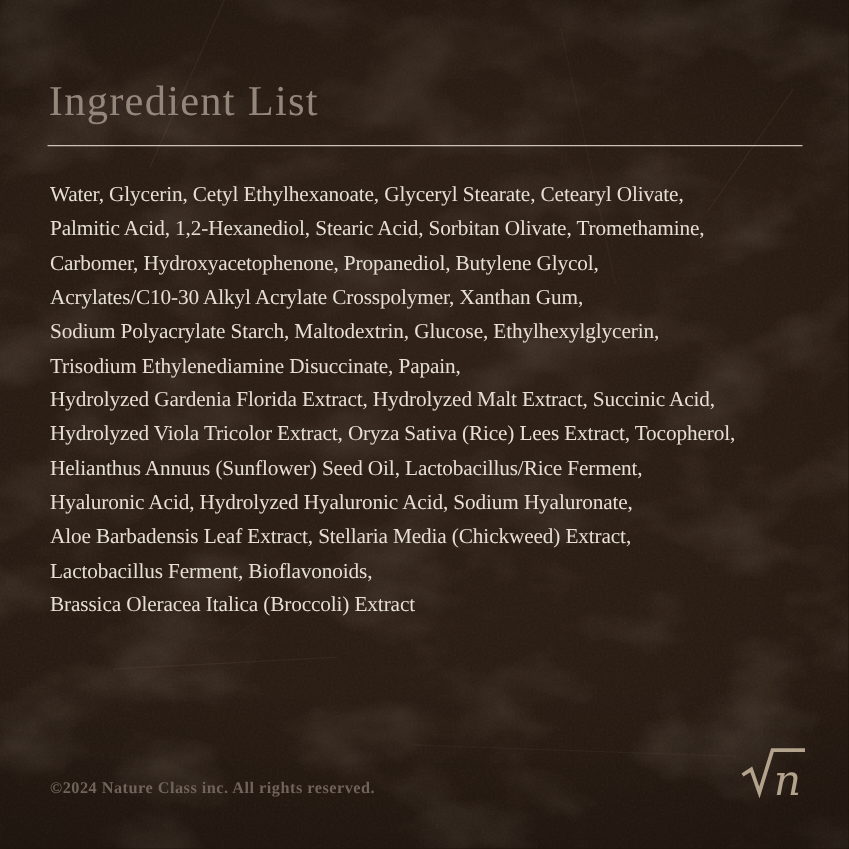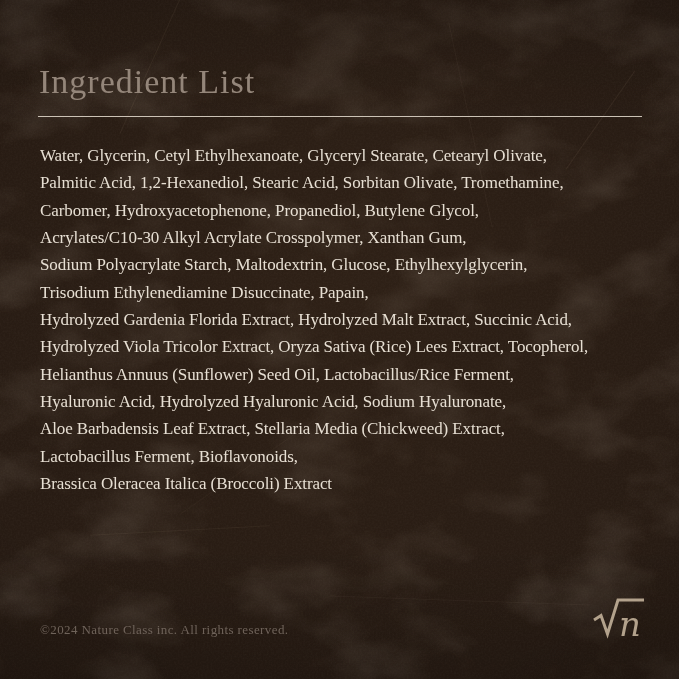--- a/index.html
+++ b/index.html
@@ -79,20 +79,21 @@
     color: var(--body-text, #e7dfd3);
     white-space: pre;
   }
   .copyright {
     position: absolute;
     left: 40px;
     top: 622px;
     font-size: 13px;
     letter-spacing: 0.4px;
     color: var(--copyright, #6f635a);
+    font-weight: bold;
   }
   .logo {
     position: absolute;
     right: 33px;
     top: 596px;
     width: 54px;
     height: 46px;
   }
   .logo svg { display: block; }
 </style>

